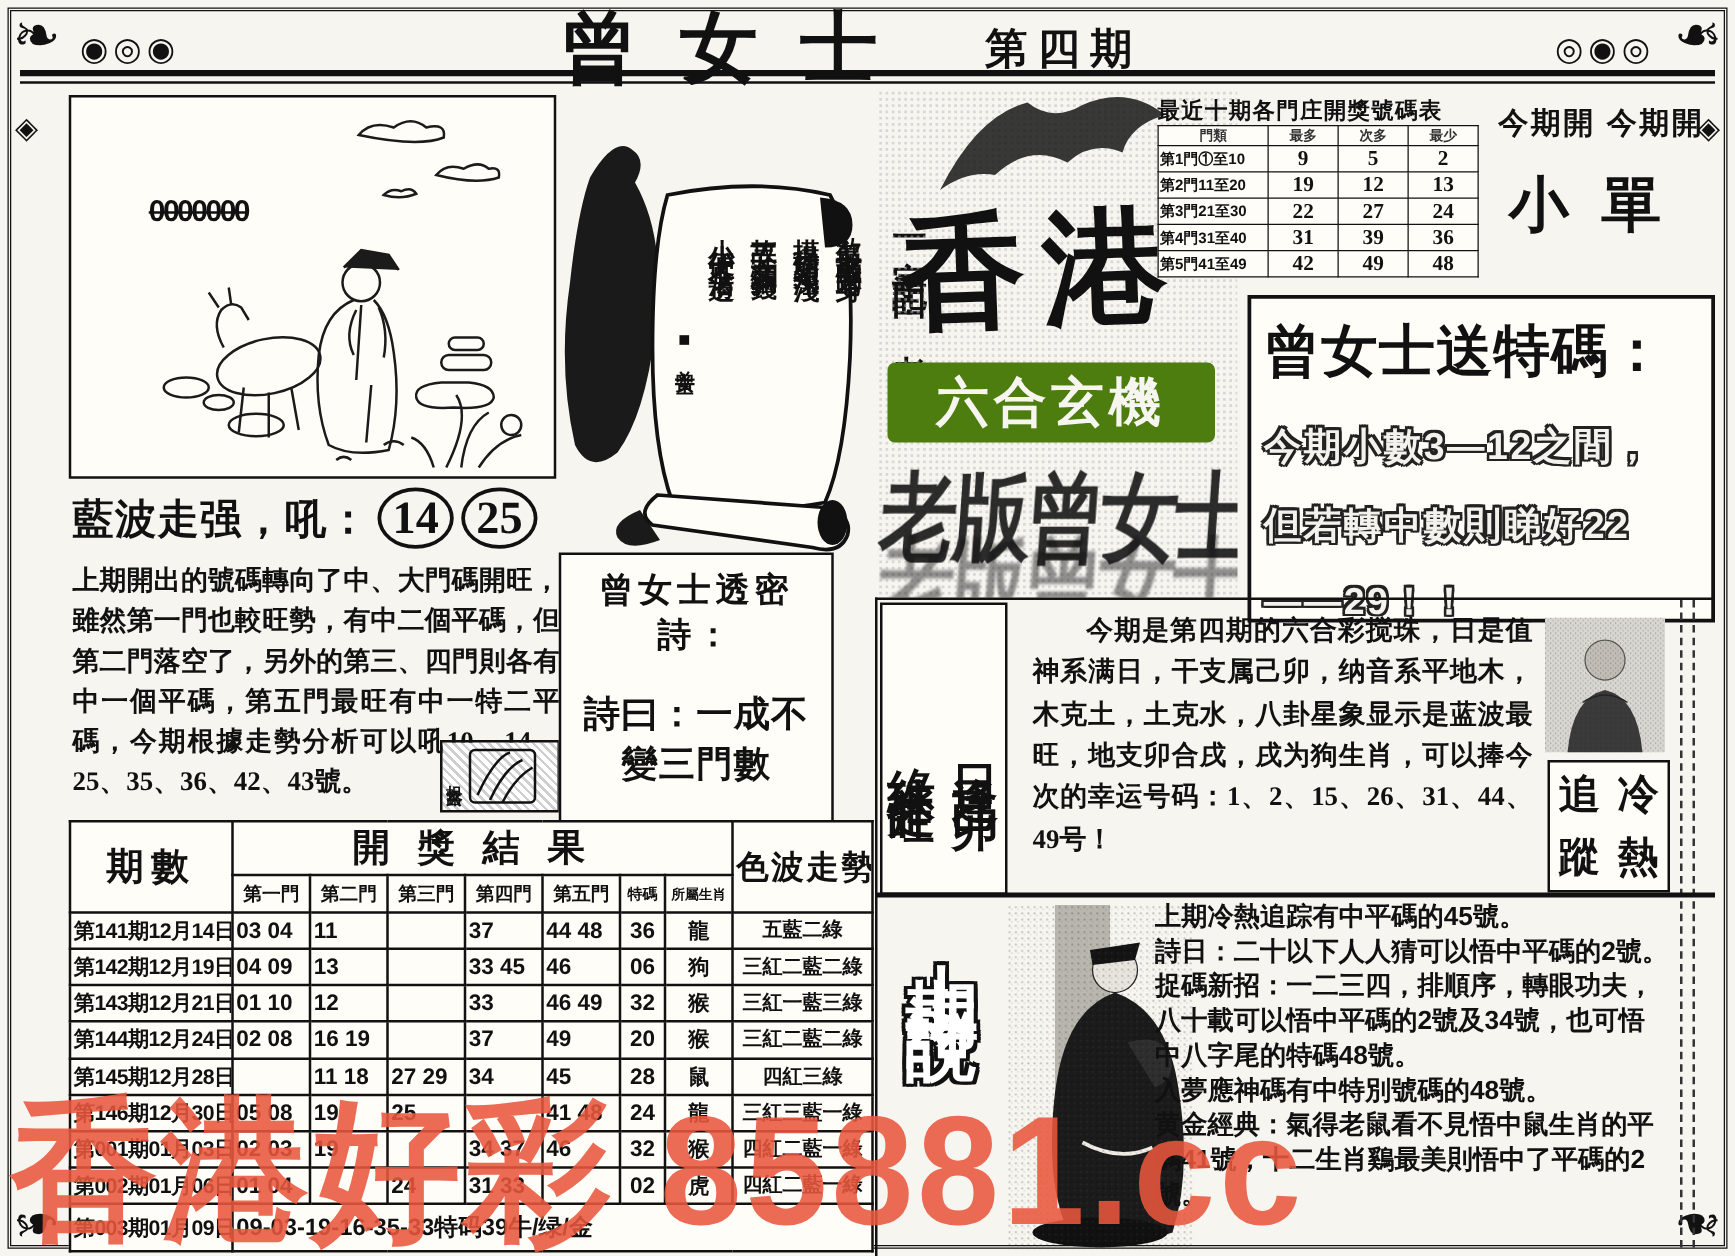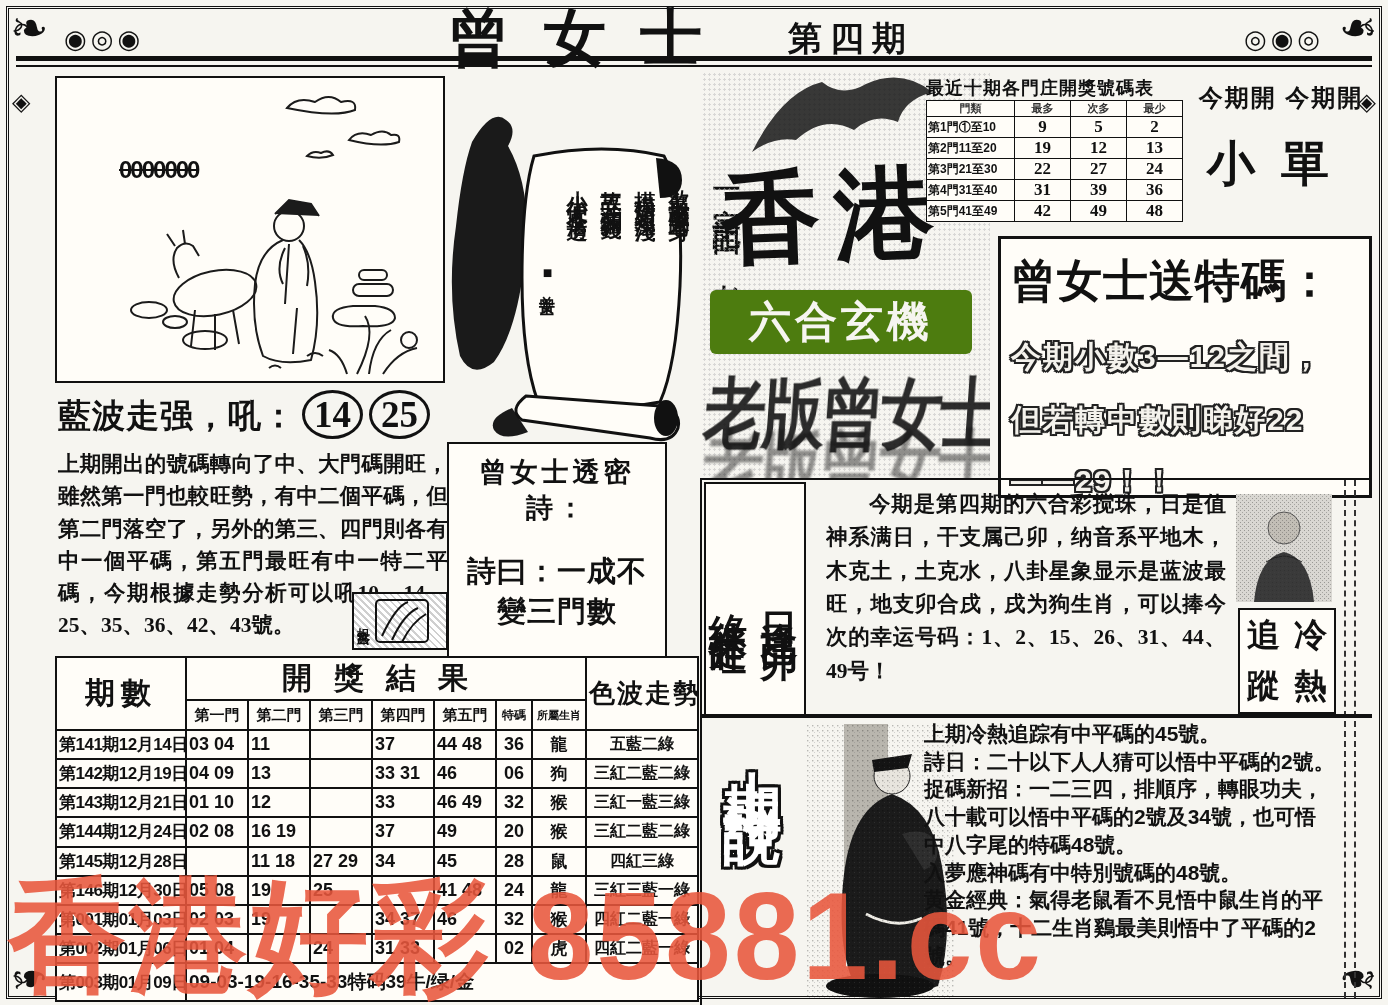--- a/index.html
+++ b/index.html
@@ -222,21 +222,21 @@
           <td class="num">44  48</td>
           <td class="sp">36</td>
           <td class="zo">龍</td>
           <td class="colorcell">五藍二綠</td>
         </tr>
     <tr>
           <td class="period">第142期12月19日</td>
           <td class="num">04  09</td>
           <td class="num">13</td>
           <td class="num"></td>
-          <td class="num">33  31</td>
+          <td class="num">33  45</td>
           <td class="num">46</td>
           <td class="sp">06</td>
           <td class="zo">狗</td>
           <td class="colorcell">三紅二藍二綠</td>
         </tr>
     <tr>
           <td class="period">第143期12月21日</td>
           <td class="num">01  10</td>
           <td class="num">12</td>
           <td class="num"></td>

